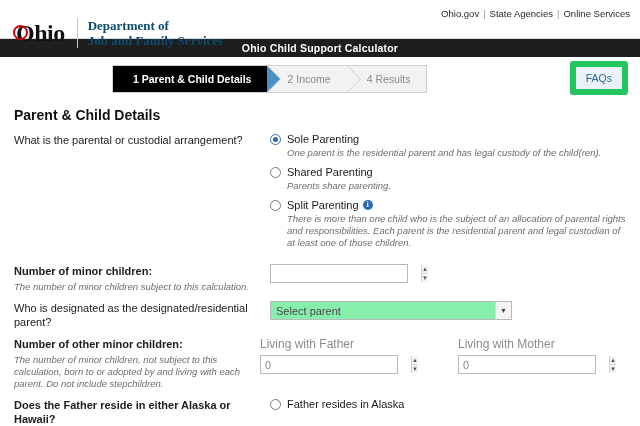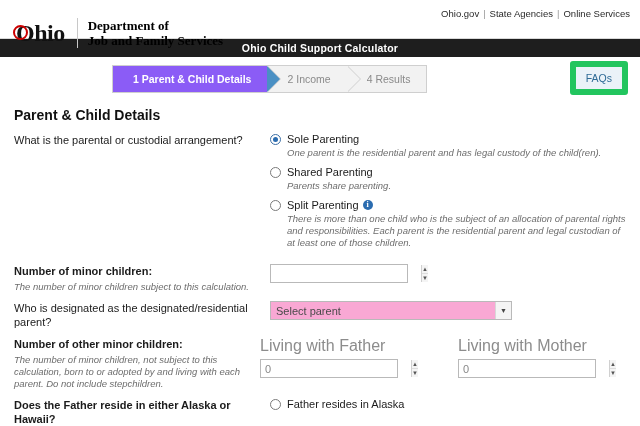--- a/index.html
+++ b/index.html
@@ -53,21 +53,21 @@
     width: 1px;
     height: 30px;
     background: #c8c8c8;
     margin: 0 10px 0 12px;
   }
   .dept {
     font-family: "Liberation Serif", serif;
     font-size: 13px;
     font-weight: bold;
     line-height: 15px;
-    color: #000000;
+    color: #0c4a6e;
   }
   .util-links {
     position: absolute;
     right: 10px;
     top: 8px;
     font-size: 9.5px;
     color: #2a2a2a;
   }
   .util-links a {
     color: #2a2a2a;
@@ -109,21 +109,21 @@
     position: relative;
     display: flex;
     align-items: center;
     padding: 0 16px 0 20px;
     font-size: 10.5px;
     color: #8a8a8a;
     background: #f2f2f2;
     white-space: nowrap;
   }
   .step.active {
-    background: #8b5cf6;
+    background: #000000;
     color: #ffffff;
     font-weight: bold;
   }
   .step .arrow {
     position: absolute;
     right: -13px;
     top: 0;
     width: 0;
     height: 0;
     border-top: 13px solid transparent;
@@ -296,21 +296,21 @@
     line-height: 1;
   }
   .spin-btns span:first-child {
     border-bottom: 1px solid #dddddd;
   }
 
   .select-box {
     width: 242px;
     height: 19px;
     border: 1px solid #b9b9b9;
-    background: #f9a8d4;
+    background: #86efac;
     box-sizing: border-box;
     display: flex;
     align-items: center;
     justify-content: space-between;
     padding: 0 0 0 5px;
     font-size: 11px;
     color: #4a4a4a;
   }
   .select-arrow {
     width: 15px;
@@ -325,21 +325,21 @@
   }
 
   .dual-cols {
     display: flex;
     gap: 28px;
   }
   .dual-col {
     width: 170px;
   }
   .dual-head {
-    font-size: 16px;
+    font-size: 12px;
     color: #8c8c8c;
     margin-bottom: 4px;
   }
 </style>
 </head>
 <body>
 
 <div class="topbar">
   <div class="logo-wrap">
     <div class="logo-ohio">

